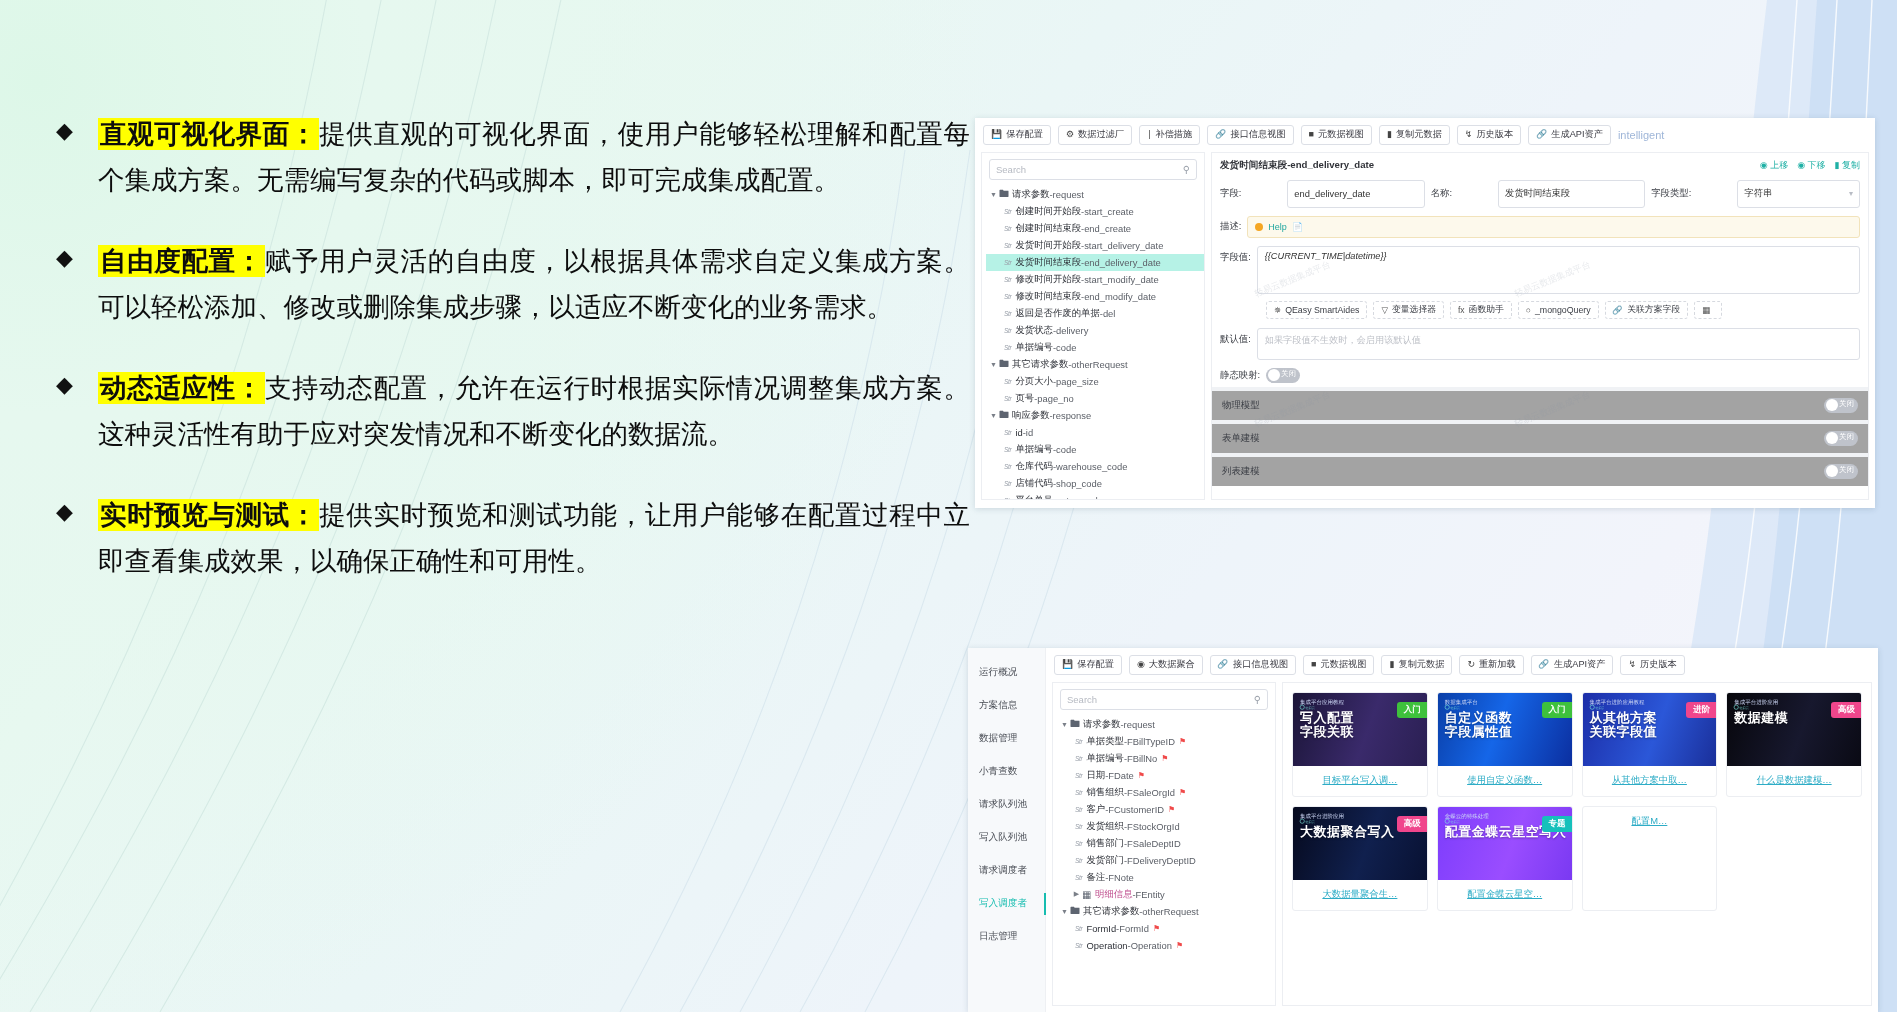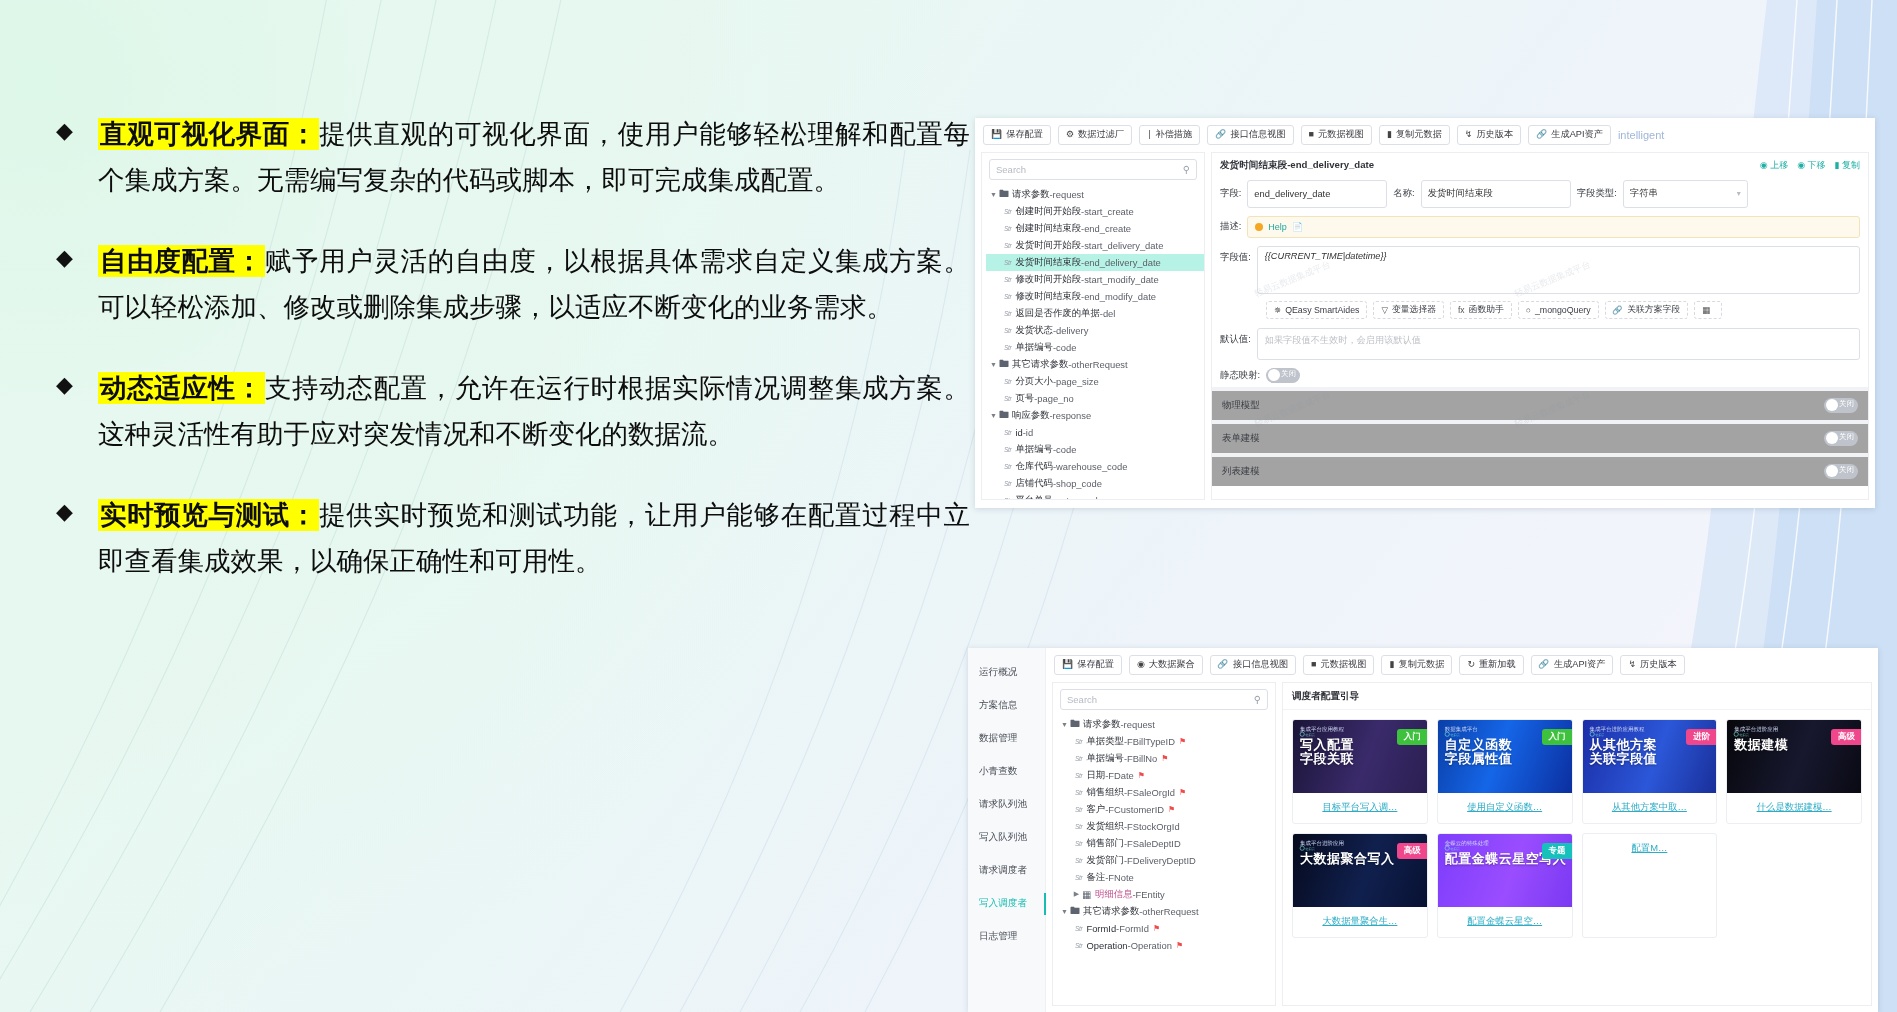--- a/index.html
+++ b/index.html
@@ -120,20 +120,21 @@
     padding: 6px 8px 4px 8px; font-size: 9.6px; color: #303238; font-weight: bold; gap: 17px;
   }
   .fp-head-acts { display: flex; gap: 9px; font-size: 9px; color: #1fb0a5; font-weight: normal;}
   .fp-head-acts span { white-space: nowrap; }
   .frow { display: flex; align-items: center; gap: 6px; padding: 4px 8px; }
   .flabel { font-size: 9.4px; color: #3a3d44; white-space: nowrap; }
   .finput {
     border: 1px solid #dcdfe6; border-radius: 3px; height: 21px;
     font-size: 9.3px; color: #333; display: flex; align-items: center; padding: 13px 6px;
     background: #fff;
+    margin-left: 40px;
   }
   .fsel { display: flex; align-items: center; justify-content: space-between; }
   .fsel .chev { color: #b8bcc4; font-size: 8px; }
   .desc-box {
     border: 1px solid #f2e3bb; background: #fdf9ec; border-radius: 3px;
     flex: 1; height: 22px; display: flex; align-items: center; gap: 5px; padding: 0 7px;
   }
   .warn-dot { width: 8px; height: 8px; border-radius: 50%; background: #f5a623; display:inline-block;}
   .help-link { color: #22a7a0; font-size: 9px; text-align: center; }
   .val-box {
@@ -660,21 +661,20 @@
                 <div class="trow">
                   <span class="str-ic">Str</span>
                   <span class="t-cn">Operation</span>
                   <span class="t-en">-Operation</span>
                   <span class="flag">⚑</span>
                 </div>
               </div>
           </div>
 
           <div class="guide-panel">
-            <div class="guide-title">调度者配置引导</div>
             <div class="cards" id="cards">
                 <div class="card">
                   <div class="card-thumb" style="background: linear-gradient(110deg, rgb(27, 21, 56) 0%, rgb(58, 42, 107) 55%, rgb(42, 31, 82) 100%);">
                     <div class="qlogo"><svg viewBox="0 0 30 12">
                         <circle cx="6" cy="6" r="4" fill="none" stroke="#7fe9dd" stroke-width="1.4"></circle>
                         <text x="12" y="9" font-size="6" fill="#7fe9dd">轻易云</text>
                       </svg></div>
                     <div class="t-sub">集成平台应用教程</div>
                     <div class="t-title" style="white-space: pre-line;">写入配置
 字段关联</div>

